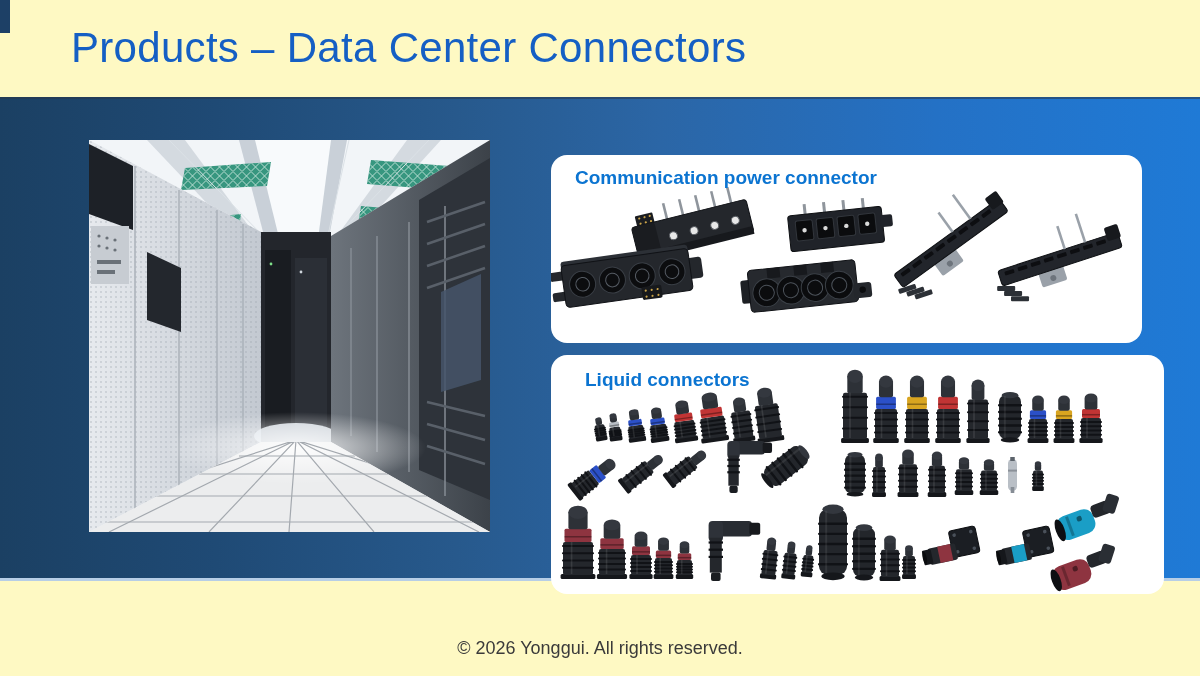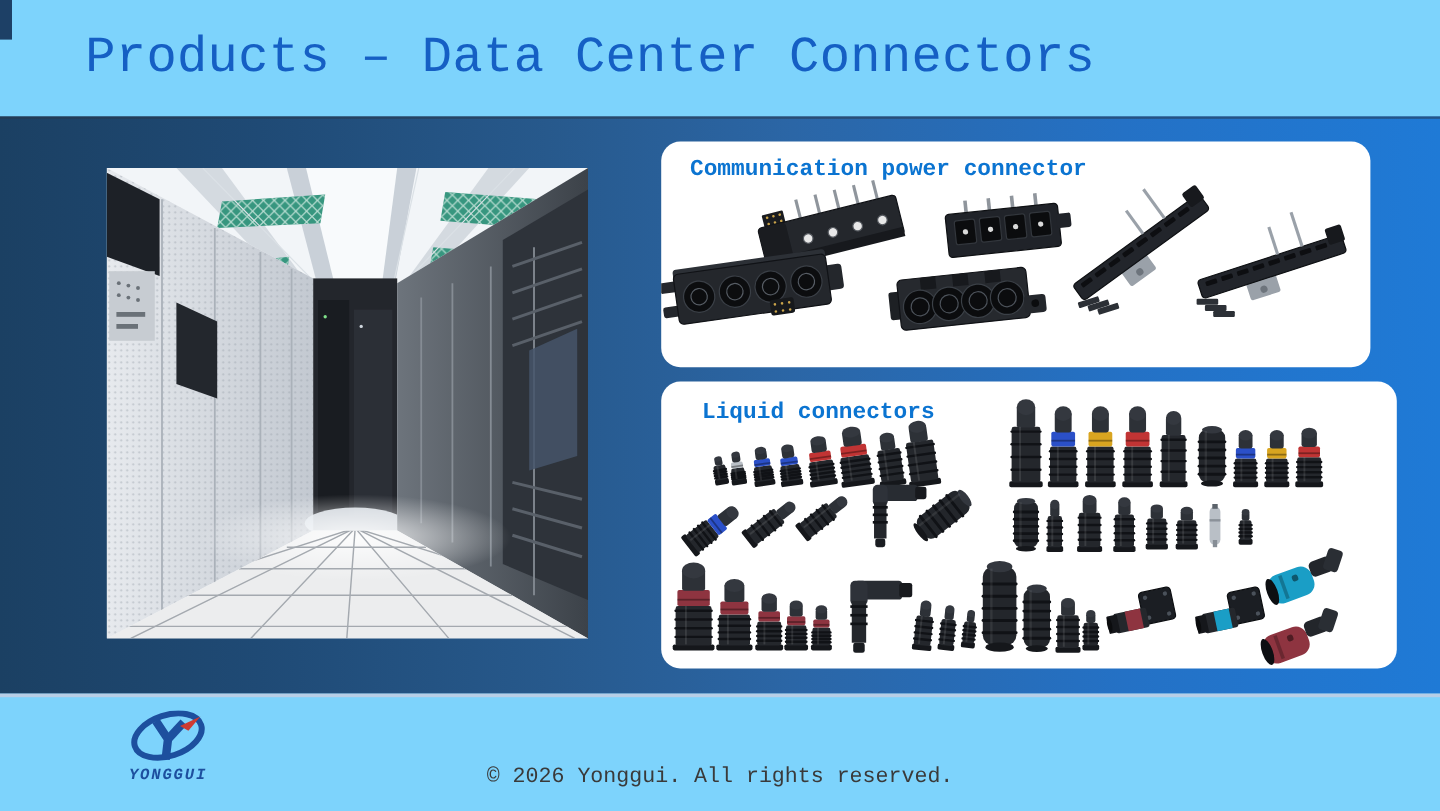--- a/index.html
+++ b/index.html
@@ -1,26 +1,26 @@
 <!DOCTYPE html>
 <html><head>
 <meta charset="utf-8">
 <style>
   html,body{margin:0;padding:0;background:#ffffff;}
-  .slide{position:relative;width:1200px;height:676px;background:#7dd3fc;overflow:hidden;
-         font-family:Liberation Mono, monospace;}
+  .slide{position:relative;width:1200px;height:676px;background:#fef9c3;overflow:hidden;
+         font-family:Liberation Sans, sans-serif;}
   .corner-chip{position:absolute;left:0;top:0;width:10px;height:33px;background:#1d4066;}
   .title{position:absolute;left:71px;top:24px;font-size:42px;font-weight:400;color:#155fc4;
          letter-spacing:0.3px;white-space:nowrap;}
   .band{position:absolute;left:0;top:97px;width:1200px;height:484px;box-sizing:border-box;
         background:linear-gradient(90deg,#1b4063 0%,#1f4a75 18%,#27598c 38%,#2b66a6 55%,#2471c5 78%,#1f7ad6 100%);
         border-top:2px solid rgba(40,55,75,0.55);
         border-bottom:3px solid #b7cee6;}
   .photo{position:absolute;left:89px;top:140px;width:401px;height:392px;overflow:hidden;background:#dfe3e7;}
-  .card{position:absolute;background:#ffffff;border-radius:16px;}
+  .card{position:absolute;background:#ffffff;border-radius:16px;margin-top:37px;}
   .card.comm{left:551px;top:118px;width:591px;height:188px;}
   .card.liquid{left:551px;top:318px;width:613px;height:239px;}
   .card-title{position:absolute;z-index:2;font-weight:bold;font-size:19px;color:#0b74d1;white-space:nowrap;}
   .comm .card-title{left:24px;top:12px;}
   .liquid .card-title{left:34px;top:14px;}
   .card-art{position:absolute;left:0;top:0;z-index:1;}
   .logo{position:absolute;left:82px;top:592px;width:116px;text-align:center;}
   .logo svg{display:block;margin:0 auto;}
   .logo-text{font-size:13px;font-weight:bold;font-style:italic;color:#1d4f9e;letter-spacing:1.5px;margin-top:0;}
   .copyright{position:absolute;left:0;top:638px;width:100%;text-align:center;font-size:18px;color:#3a3a3a;}
@@ -796,27 +796,16 @@
             <ellipse cx="2.56" cy="25.52" rx="4.4" ry="11.440000000000001" fill="#0d0f12"></ellipse>
             <rect x="11.52" y="14.96" width="3" height="20.240000000000002" fill="rgba(0,0,0,0.25)"></rect>
             <rect x="21.76" y="18.48" width="5.12" height="5.279999999999999" rx="2" fill="rgba(0,0,0,0.45)"></rect>
           </g>
           <rect x="33.28" y="5.279999999999999" width="19.2" height="13.2" rx="4" fill="#23262b" transform="rotate(-20 38.4 8.8)"></rect>
           <rect x="47.36" y="-5.279999999999999" width="12.8" height="18.48" rx="3" fill="#2a2e34" transform="rotate(18 51.2 4.4)"></rect>
         </g>
       </svg>
   </div>
 
-  <div class="logo">
-    <svg width="66" height="46" viewBox="0 0 66 46">
-      <g transform="rotate(-18 33 21)">
-        <ellipse cx="33" cy="21" rx="29" ry="17" fill="none" stroke="#1d4f9e" stroke-width="5"></ellipse>
-      </g>
-      <path d="M23,9 L33,24 L31,41" stroke="#1d4f9e" stroke-width="7" fill="none"></path>
-      <path d="M33,24 L46,10" stroke="#1d4f9e" stroke-width="7" fill="none"></path>
-      <path d="M43,13 L60,5 L50,17 Z" fill="#cf3a32"></path>
-    </svg>
-    <div class="logo-text">YONGGUI</div>
-  </div>
 
   <div class="copyright">© 2026 Yonggui. All rights reserved.</div>
 
 </div>
 
 </body></html>

